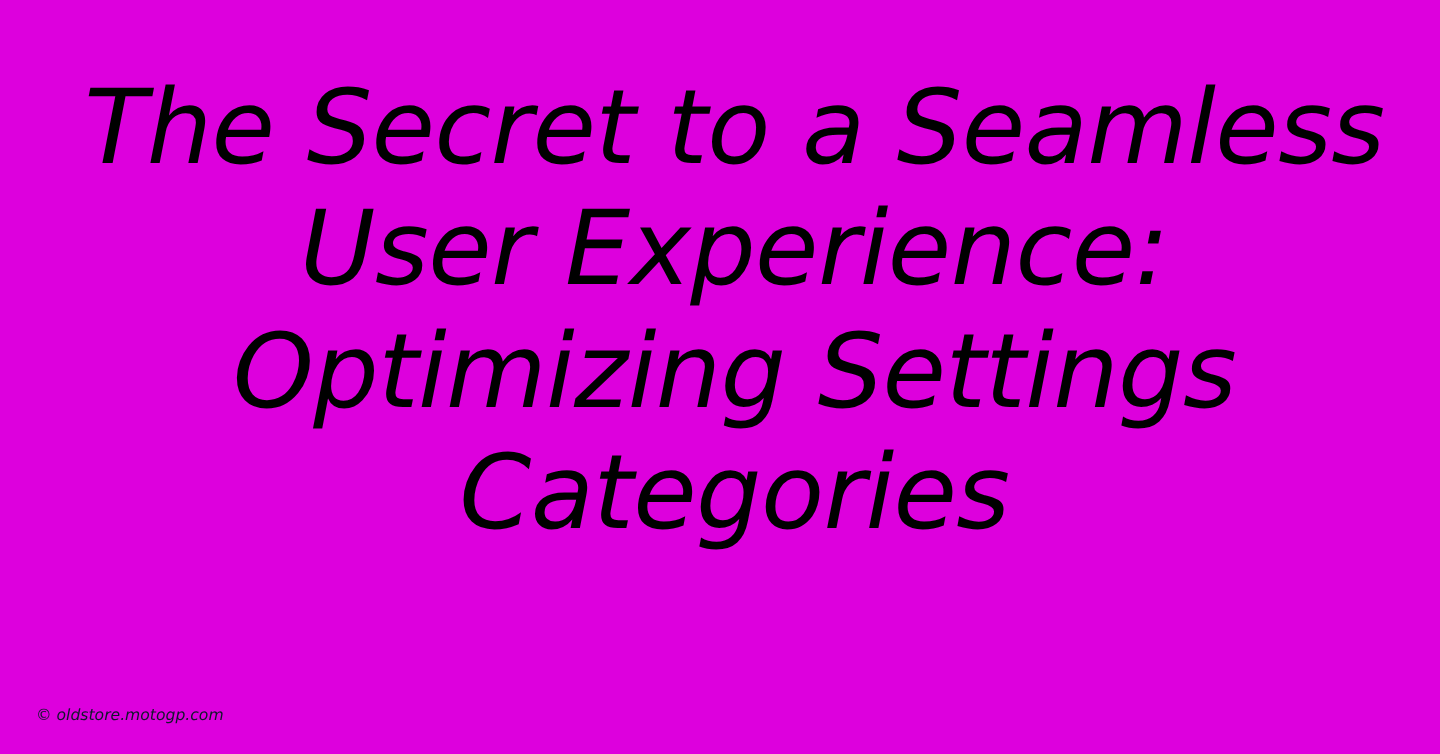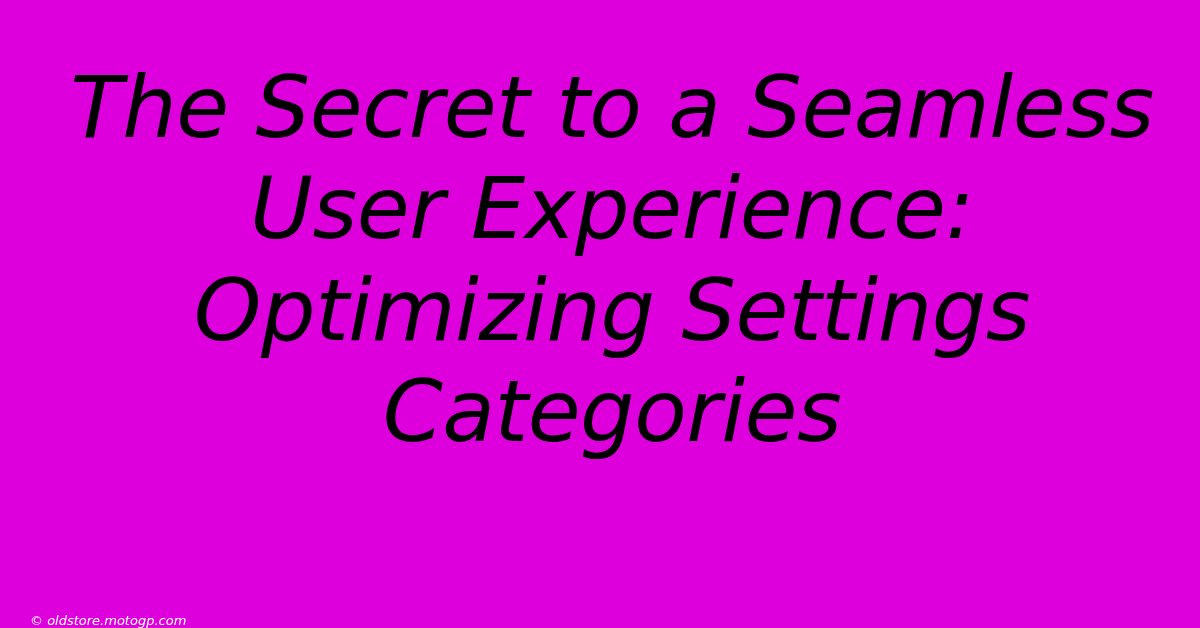--- a/index.html
+++ b/index.html
@@ -23,24 +23,24 @@
       width: 1200px;
       text-align: center;
       font-size: 86px;
       line-height: 1.18;
       color: #000000;
       font-weight: 400;
       letter-spacing: -0.5px;
     }
     .attribution {
       position: absolute;
-      bottom: 4px;
+      bottom: 28px;
       left: 18px;
       font-size: 13px;
-      color: #ffffff;
+      color: #0f172a;
       font-weight: 400;
     }
   </style>
 </head>
 <body>
 
 <div class="headline">The Secret to a Seamless User Experience: Optimizing Settings Categories</div>
 <div class="attribution">© oldstore.motogp.com</div>
 
 </body></html>

